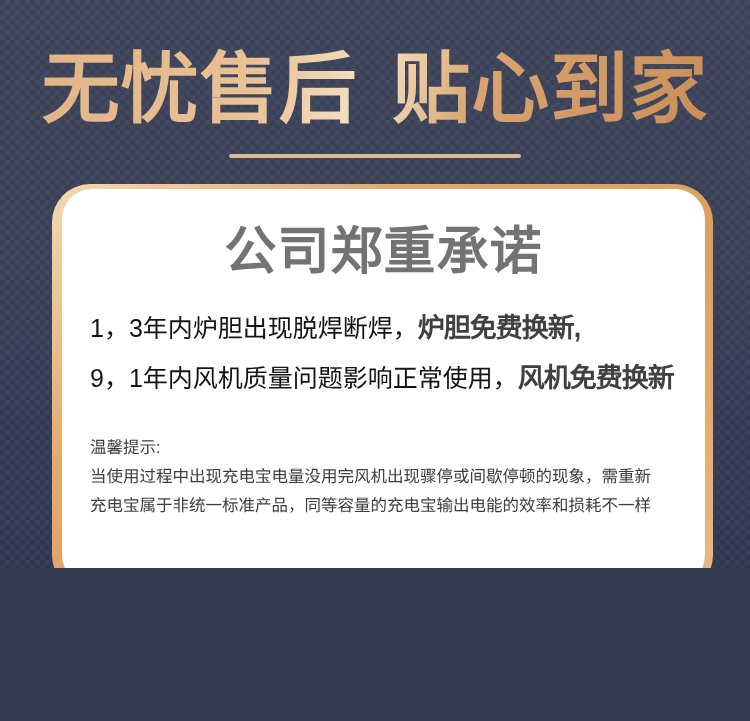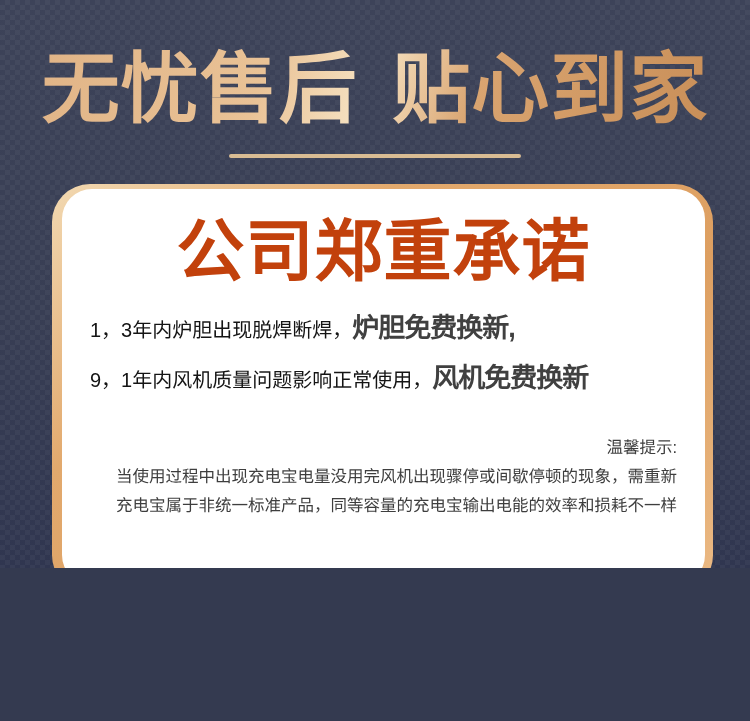--- a/index.html
+++ b/index.html
@@ -84,55 +84,54 @@
   .card-inner {
     box-sizing: border-box;
     width: 100%;
     height: 100%;
     border-radius: 30px;
     background: #FFFFFF;
     overflow: hidden;
   }
   .card-title {
     margin: 33px 0 0;
-    font-size: 68px;
+    font-size: 52px;
     line-height: 58px;
     font-weight: 900;
     letter-spacing: 1px;
-    color: #c2410c;
+    color: #737373;
     text-align: center;
     white-space: nowrap;
   }
   .promises {
     list-style: none;
     margin: 26px 0 0 28px;
     padding: 0;
   }
   .promise {
     line-height: 45px;
     white-space: nowrap;
   }
   .promise + .promise { margin-top: 2px; }
   .promise-text {
-    font-size: 20px;
+    font-size: 25px;
     color: #141414;
   }
   .promise-highlight {
     font-size: 27px;
     font-weight: 900;
     letter-spacing: -1px;
     color: #404040;
   }
   .tips {
     margin: 29px 28px 0 28px;
     font-size: 16.5px;
     line-height: 29px;
     color: #3E3E3E;
     letter-spacing: 0;
-    text-align: right;
   }
   .tips-label { line-height: 29px; }
   .tips-line { line-height: 29px; white-space: nowrap; }
 </style>
 </head>
 <body>
 
 <div class="page">
 
   <header class="hero">

